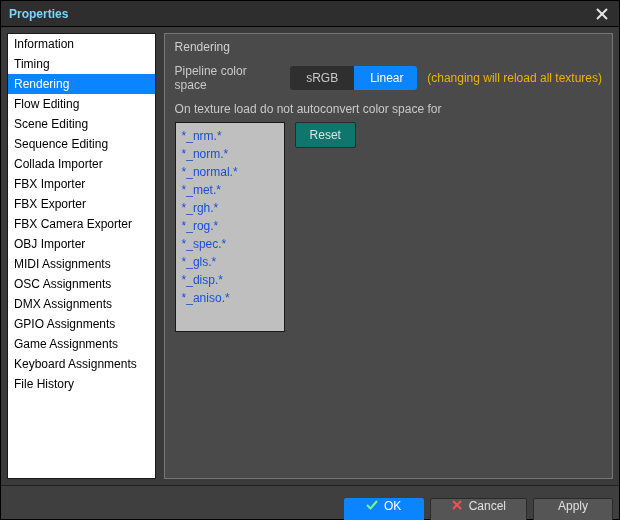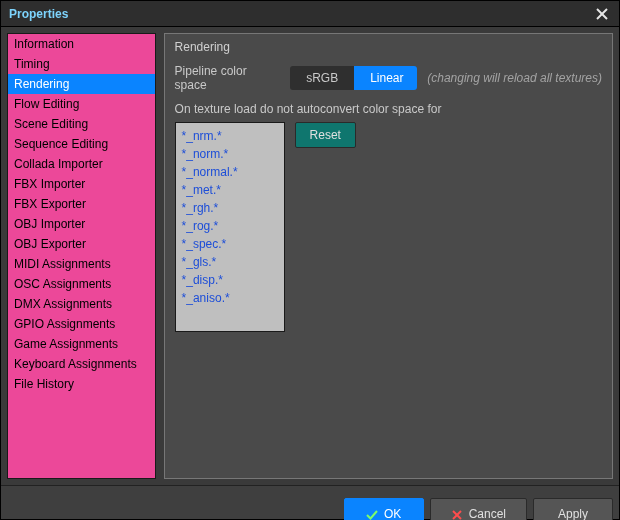--- a/index.html
+++ b/index.html
@@ -32,21 +32,21 @@
   .close-btn svg { width:12px; height:12px; stroke:#e6e6e6; stroke-width:2; }
   .body {
     flex: 1 1 auto;
     display: flex;
     gap: 8px;
     padding: 6px 6px 6px 6px;
     overflow: hidden;
   }
   .sidebar {
     width: 150px;
-    background: #ec4899;
+    background: #ffffff;
     border: 1px solid #1a1a1a;
     color: #000;
     overflow: auto;
   }
   .sidebar-item {
     padding: 2px 6px;
     line-height: 16px;
     cursor: pointer;
     white-space: nowrap;
   }
@@ -76,21 +76,21 @@
     cursor: pointer;
   }
   .seg .off {
     background:#2f2f2f;
     color:#c9c9c9;
   }
   .seg .on {
     background:#0a84ff;
     color:#fff;
   }
-  .hint { color:#a3a3a3; white-space:nowrap;font-style:italic; }
+  .hint { color:#eab308; white-space:nowrap; }
   .section-label { margin:6px 0 6px; }
   .hwrap { display:flex; gap:10px; align-items:flex-start; }
   textarea.listbox {
     width: 110px;
     height: 210px;
     background:#bfbfbf;
     color:#1d4ed8;
     border:1px solid #1a1a1a;
     padding:4px 6px;
     font: inherit;
@@ -120,21 +120,21 @@
   .ft-btn {
     font: inherit;
     height:24px;
     min-width:80px;
     padding:0 20px;
     border:1px solid #2a2a2a;
     background:#555;
     color:#e0e0e0;
     cursor:pointer;
     display:flex;
-    align-items:flex-end;
+    align-items:flex-start;
     justify-content:center;
     gap:6px;
     border-radius:2px;
     margin-top:14px;
   }
   .ft-btn.primary {
     background:#0a84ff;
     border-color:#0a84ff;
     color:#fff;
   }
@@ -160,22 +160,22 @@
     <div class="sidebar">
         <div class="sidebar-item">Information</div>
         <div class="sidebar-item">Timing</div>
         <div class="sidebar-item selected">Rendering</div>
         <div class="sidebar-item">Flow Editing</div>
         <div class="sidebar-item">Scene Editing</div>
         <div class="sidebar-item">Sequence Editing</div>
         <div class="sidebar-item">Collada Importer</div>
         <div class="sidebar-item">FBX Importer</div>
         <div class="sidebar-item">FBX Exporter</div>
+        <div class="sidebar-item">FBX Camera Exporter</div>
         <div class="sidebar-item">OBJ Importer</div>
-        <div class="sidebar-item">OBJ Exporter</div>
         <div class="sidebar-item">MIDI Assignments</div>
         <div class="sidebar-item">OSC Assignments</div>
         <div class="sidebar-item">DMX Assignments</div>
         <div class="sidebar-item">GPIO Assignments</div>
         <div class="sidebar-item">Game Assignments</div>
         <div class="sidebar-item">Keyboard Assignments</div>
         <div class="sidebar-item">File History</div>
       </div>
 
     <div class="panel">

